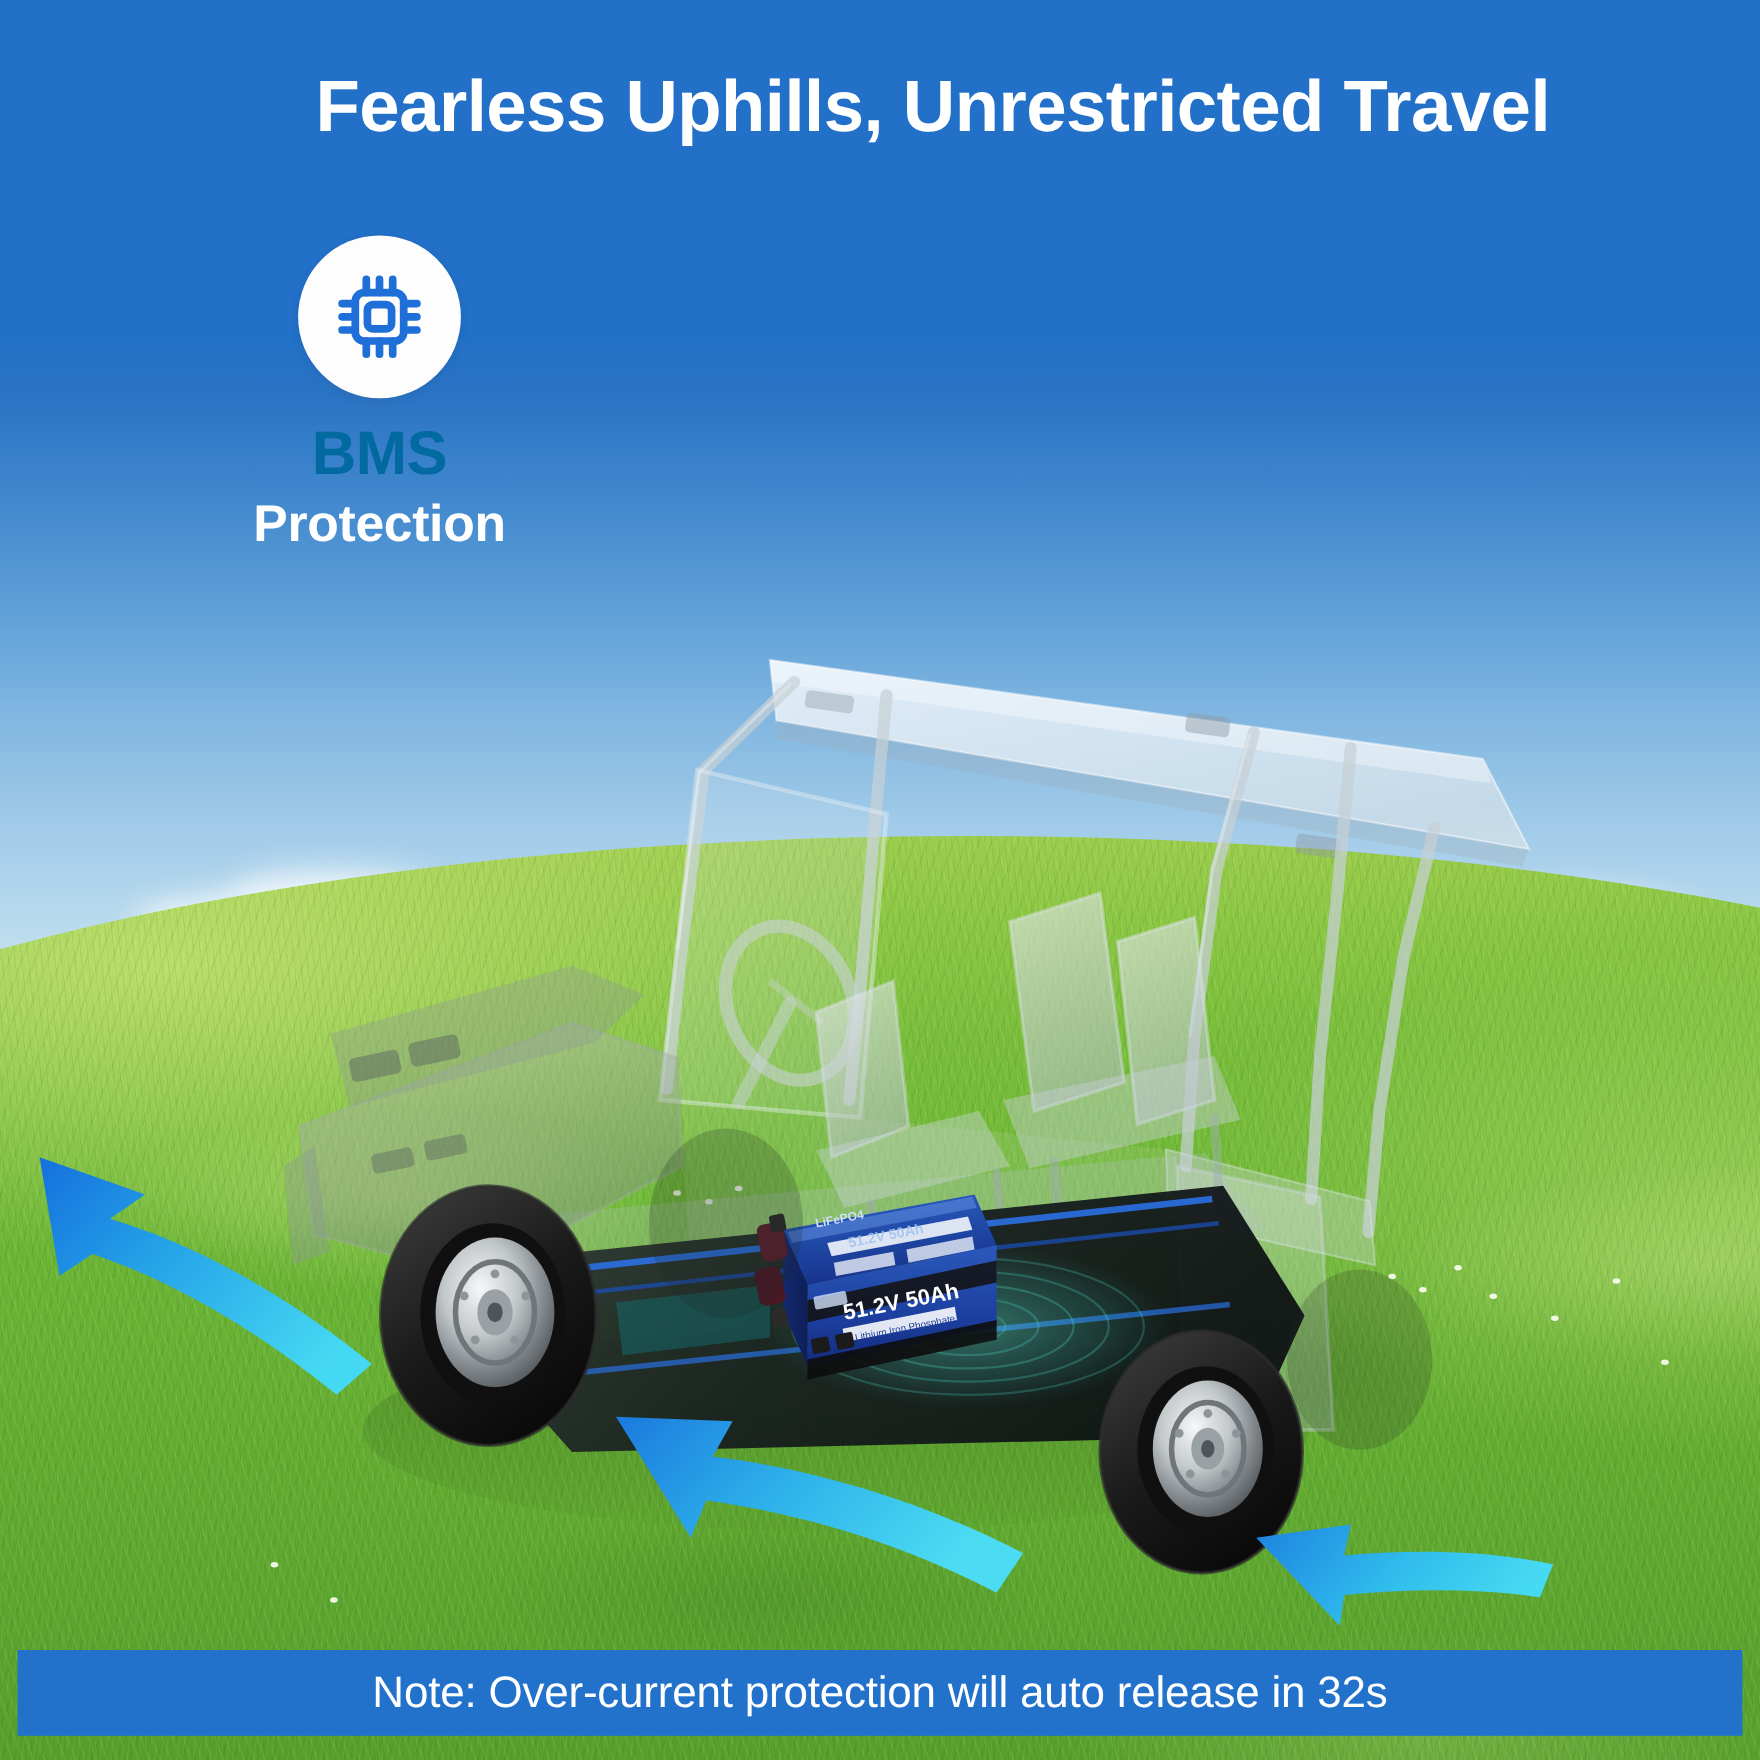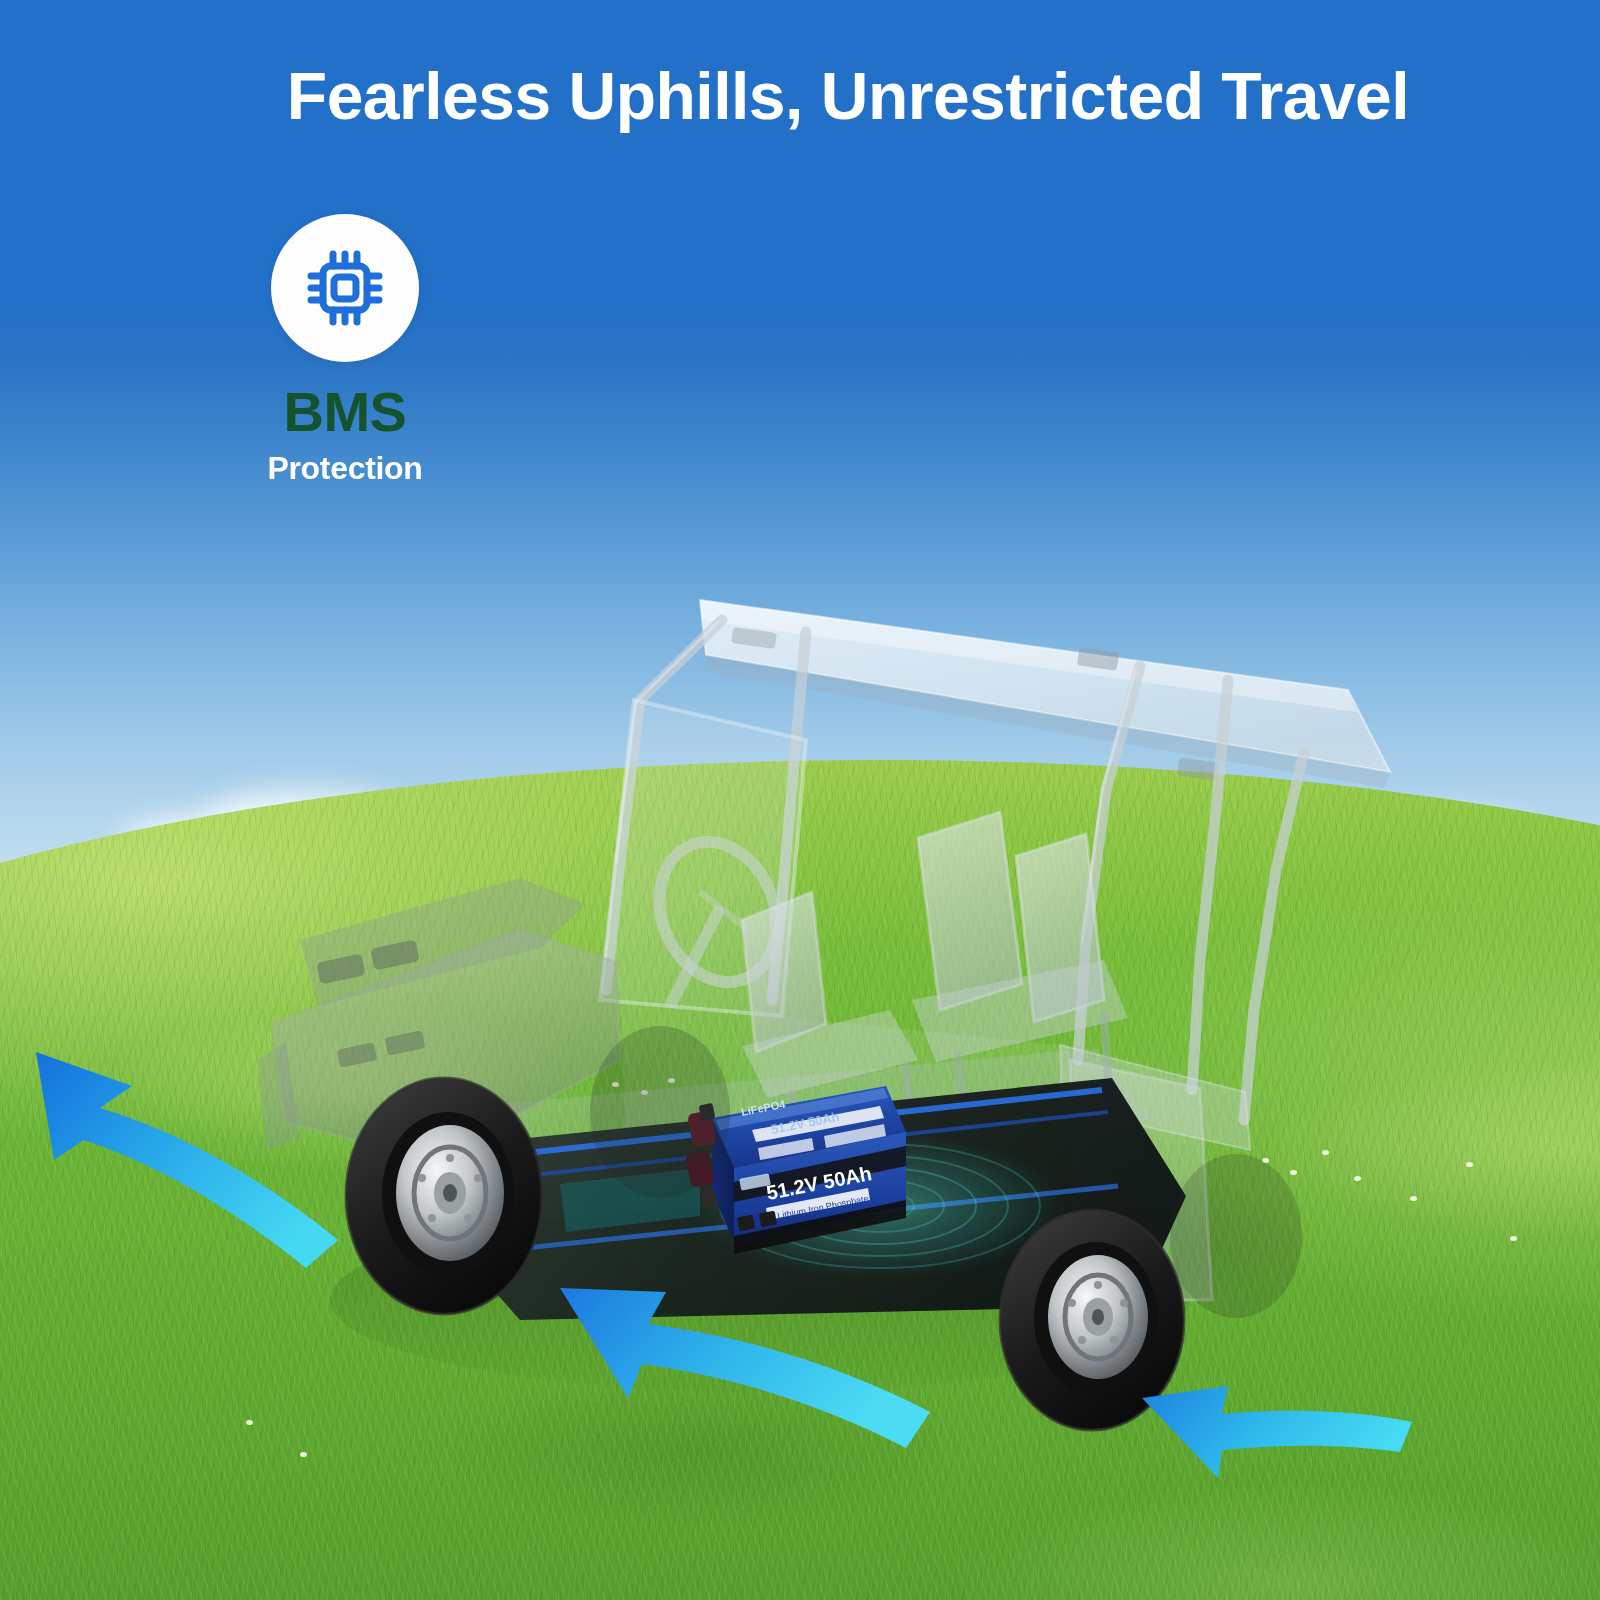--- a/index.html
+++ b/index.html
@@ -177,30 +177,30 @@
     background: #fdfdfd;
     display: flex;
     align-items: center;
     justify-content: center;
     box-shadow: 0 2px 10px rgba(0,0,0,0.08);
   }
   .badge svg { display: block; }
 
   .feat-value {
     margin-top: 22px;
-    color: #14532d;
+    color: #0369a1;
     font-size: 56px;
     font-weight: bold;
     line-height: 1;
     letter-spacing: -0.5px;
   }
   .feat-label {
     margin-top: 12px;
     color: #ffffff;
-    font-size: 32px;
+    font-size: 47px;
     font-weight: bold;
     line-height: 1;
     letter-spacing: -0.3px;
     white-space: nowrap;
   }
 
   
 
   .cart {
     position: absolute;
@@ -555,14 +555,17 @@
           </svg>
         </span>
       </div>
       <div class="feat-value">BMS</div>
       <div class="feat-label">Protection</div>
     </div>
 
 
   </div>
 
+  <div class="note-bar">
+    <span class="note-text">Note: Over-current protection will auto release in 32s</span>
+  </div>
 
 </div>
 
 </body></html>

